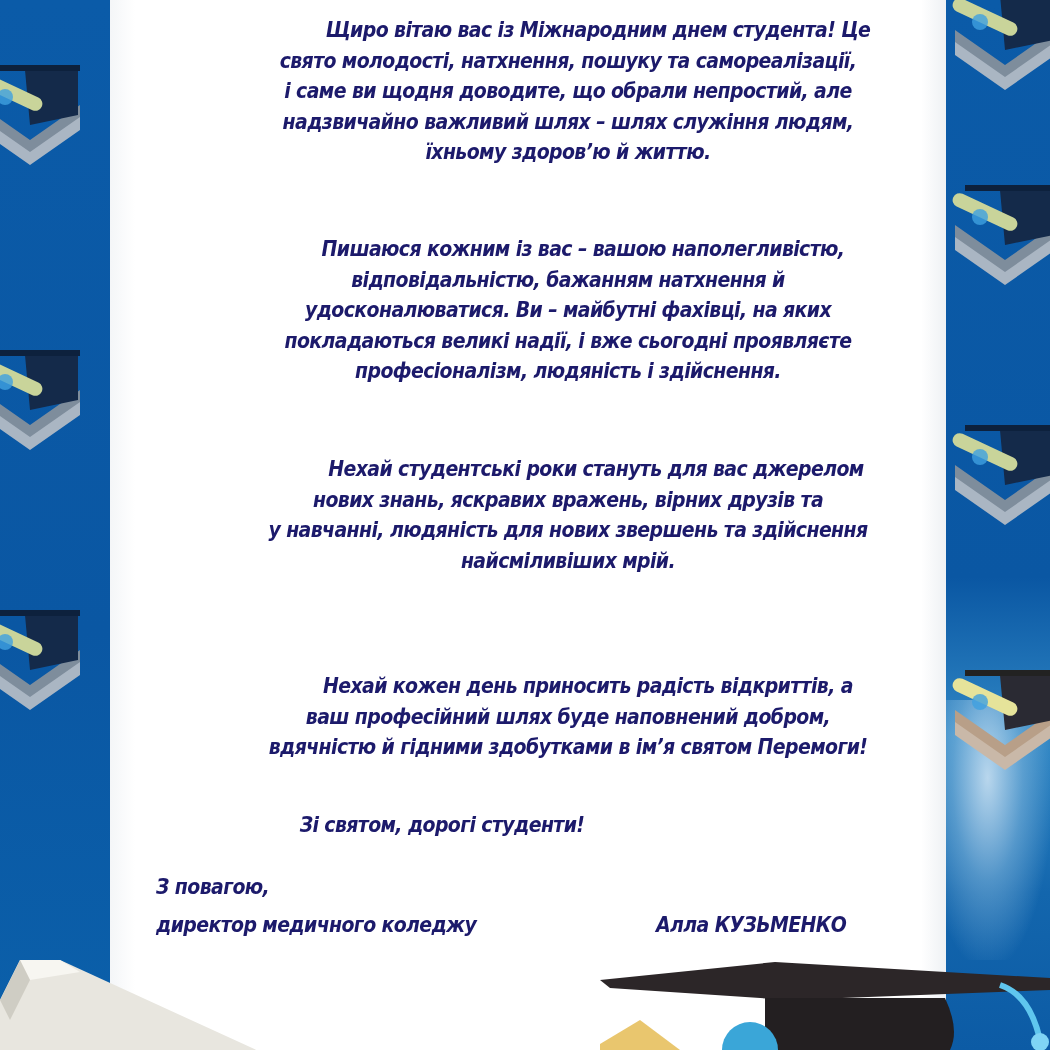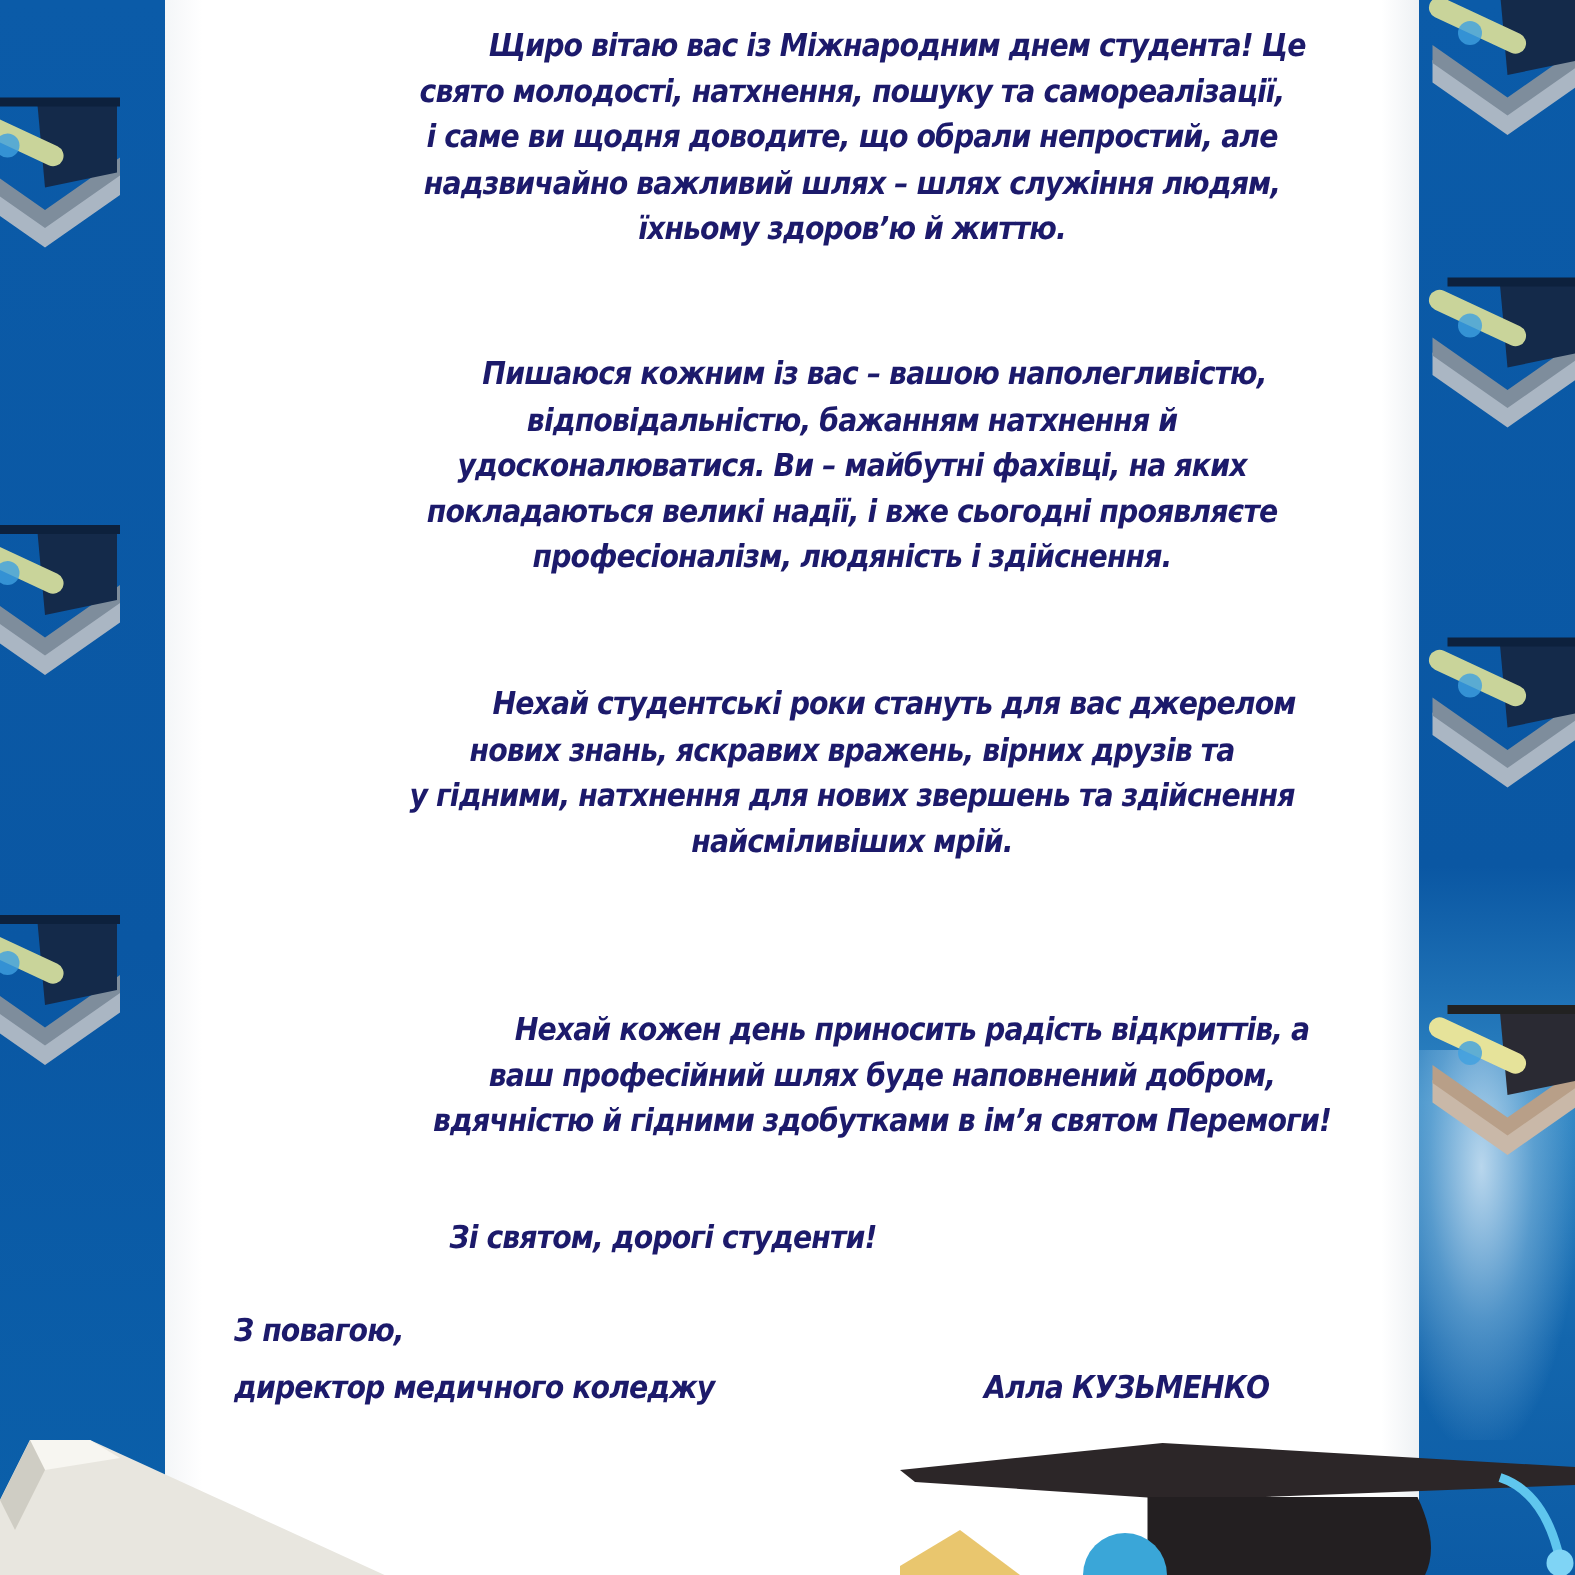--- a/index.html
+++ b/index.html
@@ -30,21 +30,21 @@
     color:#1c1a6b; font-style:italic; font-weight:bold;
     font-size:21px; line-height:30.5px; letter-spacing:-0.6px;
     font-family:"DejaVu Sans Condensed","DejaVu Sans",sans-serif;
     font-stretch:condensed;
   }
   .para { position:absolute; left:0; width:916px; text-align:center; }
   .line { display:block; white-space:nowrap; }
   .p1 { top:15px; }
   .p2 { top:234px; }
   .p3 { top:454px; }
-  .p4 { top:671px;margin-left:20px; }
+  .p4 { top:671px; }
   .greet { position:absolute; top:810px; left:0; width:664px; text-align:center; }
   .sig1 { position:absolute; top:872px; left:46px; }
   .sig2 { position:absolute; top:910px; left:46px; }
   .sig3 { position:absolute; top:910px; left:546px; }
   .scroll {
     position:absolute; left:0; top:960px; width:300px; height:110px;
   }
   .cap { position:absolute; left:600px; top:950px; width:450px; height:100px; }
 </style>
 </head>
@@ -170,21 +170,21 @@
   <div class="para p2">
     <span class="line" style="padding-left:30px">Пишаюся кожним із вас – вашою наполегливістю,</span>
     <span class="line">відповідальністю, бажанням натхнення й</span>
     <span class="line">удосконалюватися. Ви – майбутні фахівці, на яких</span>
     <span class="line">покладаються великі надії, і вже сьогодні проявляєте</span>
     <span class="line">професіоналізм, людяність і здійснення.</span>
   </div>
   <div class="para p3">
     <span class="line" style="padding-left:56px">Нехай студентські роки стануть для вас джерелом</span>
     <span class="line">нових знань, яскравих вражень, вірних друзів та</span>
-    <span class="line">у гідними, натхнення для нових звершень та здійснення</span>
+    <span class="line">у навчанні, людяність для нових звершень та здійснення</span>
     <span class="line">найсміливіших мрій.</span>
   </div>
   <div class="para p4">
     <span class="line" style="padding-left:40px">Нехай кожен день приносить радість відкриттів, а</span>
     <span class="line">ваш професійний шлях буде наповнений добром,</span>
     <span class="line">вдячністю й гідними здобутками в ім’я святом Перемоги!</span>
   </div>
   <div class="greet">Зі святом, дорогі студенти!</div>
   <div class="sig1">З повагою,</div>
   <div class="sig2">директор медичного коледжу</div>

